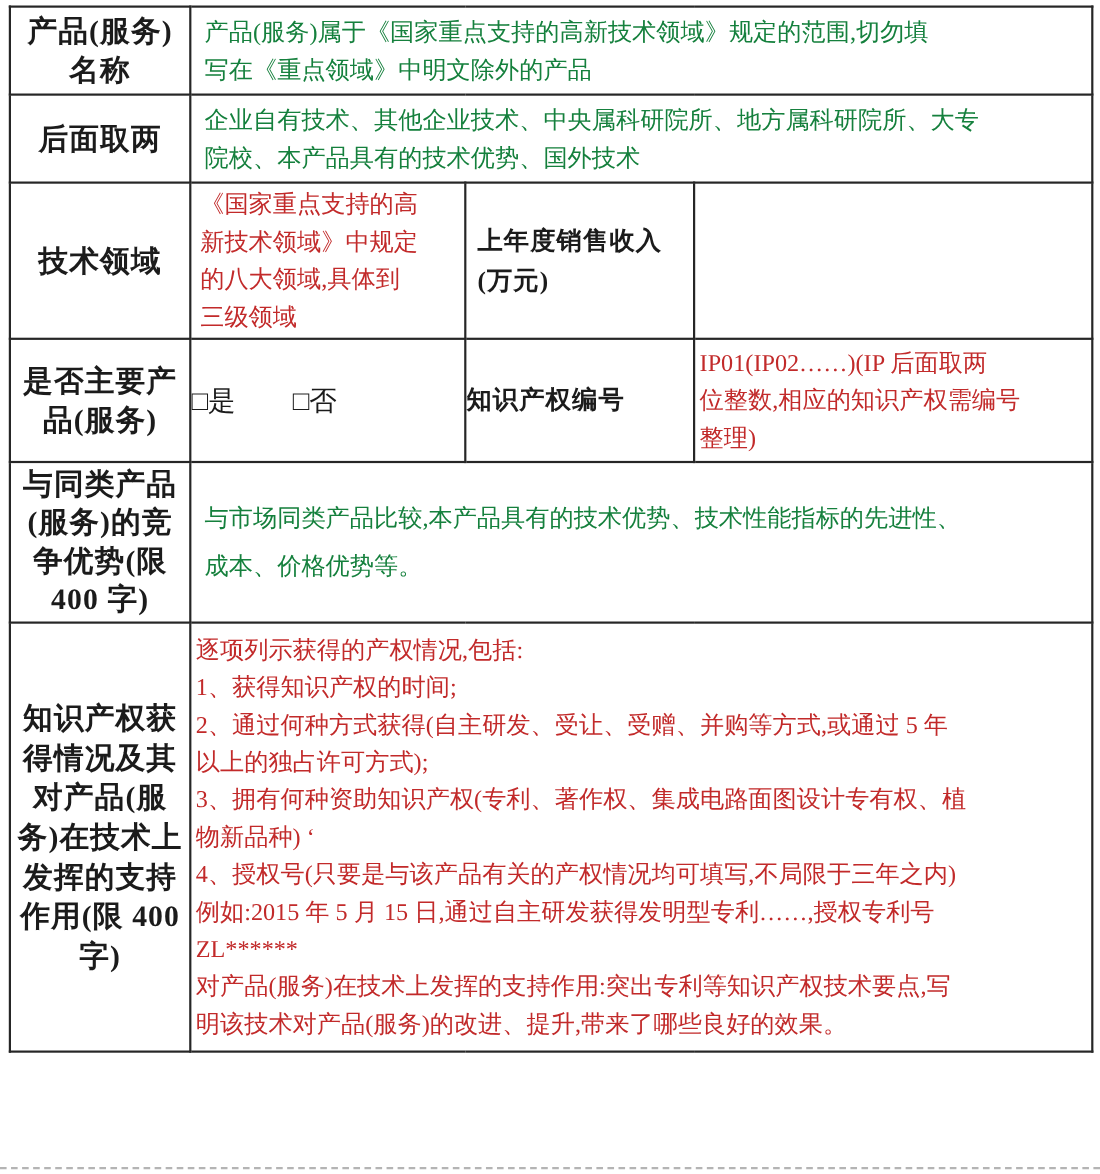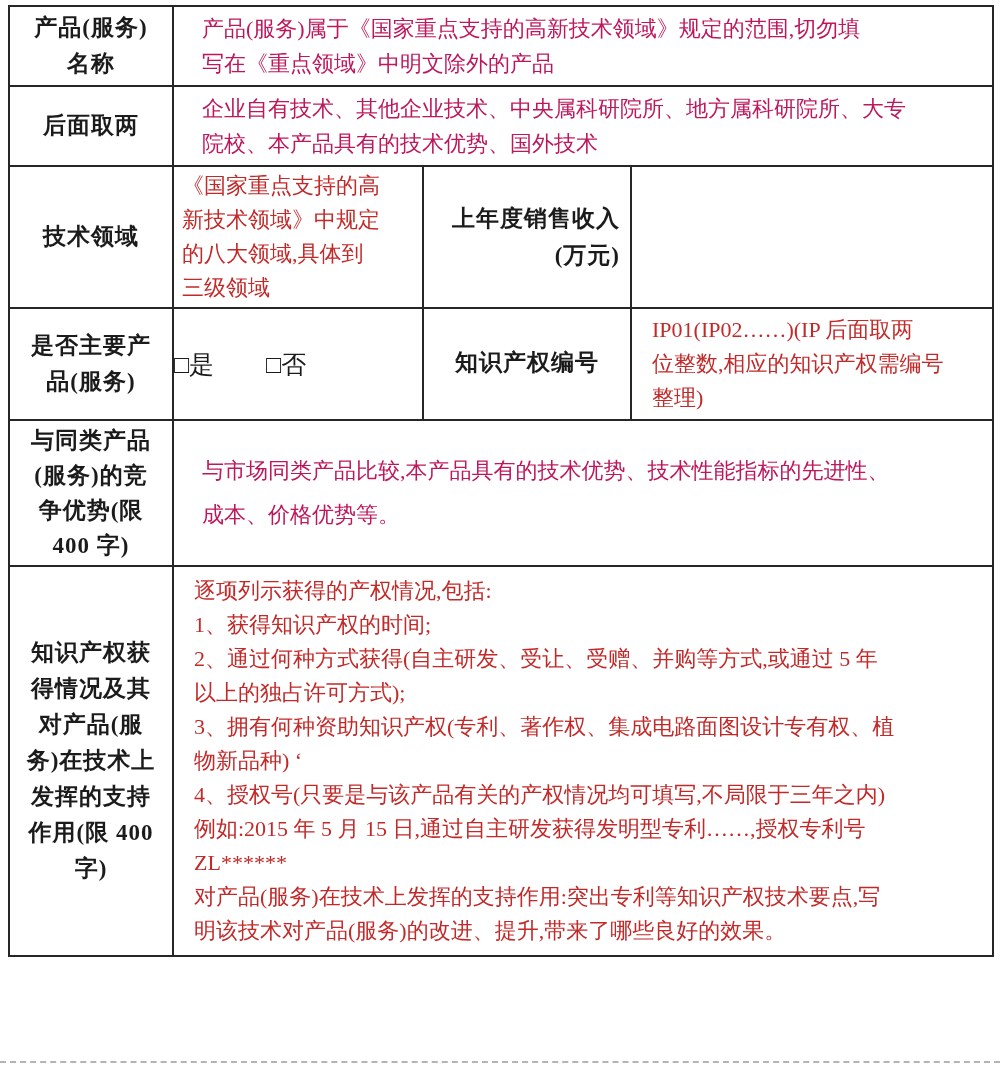--- a/index.html
+++ b/index.html
@@ -11,39 +11,38 @@
   table.doc{
     position:absolute;left:8px;top:5px;width:984px;
     border-collapse:collapse;table-layout:fixed;
   }
   td{
     border:2px solid #262626;vertical-align:middle;overflow:hidden;
     padding:0;
   }
   
   td.hd{
-    font-weight:bold;text-align:center;font-size:23px;line-height:36px;
+    font-weight:bold;text-align:center;font-size:27px;line-height:36px;
     color:#1b1b1b;padding:2px 4px;letter-spacing:1px;
   }
   
   td.note{
-    color:#be185d;font-size:22px;line-height:35px;text-align:left;
-    padding:4px 28px;
+    color:#15803d;font-size:22px;line-height:35px;text-align:left;
+    padding:4px 12px;
   }
   td.note-sm{color:#c22a2a;font-size:22px;line-height:34px;padding:2px 8px;margin-top:40px;}
-  td.note-tall{color:#c22a2a;font-size:22px;line-height:34px;padding:4px 20px;}
+  td.note-tall{color:#c22a2a;font-size:22px;line-height:34px;padding:4px 4px;}
   
   td.lab-left{
     font-weight:bold;font-size:23px;line-height:37px;padding:2px 10px;
-    text-align:right;letter-spacing:1px;
+    text-align:left;letter-spacing:1px;
   }
   td.lab-center{
-    font-weight:bold;font-size:23px;line-height:36px;text-align:center;
+    font-weight:bold;font-size:23px;line-height:36px;
     letter-spacing:1px;
-    font-family:Liberation Mono, monospace;
   }
   
   td.opts{font-size:25px;}
   td.opts .opt{display:inline-block;}
   td.opts .opt-gap{margin-right:52px;}
   
   .page-bottom-line{
     position:absolute;left:0;top:1061px;width:1000px;height:0;
     border-top:2px dashed #b4b4b4;
   }

